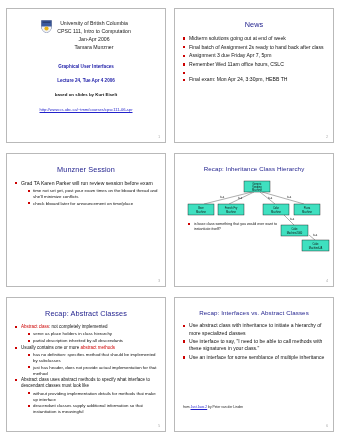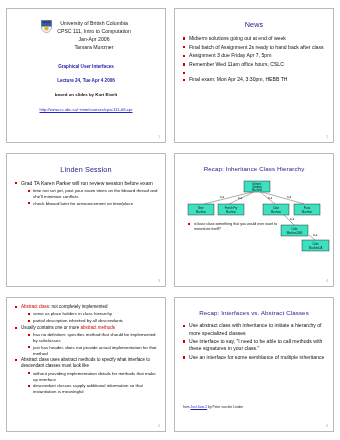--- a/index.html
+++ b/index.html
@@ -215,21 +215,21 @@
       <li>Final batch of Assignment 2s ready to hand back after class</li>
       <li>Assignment 3 due Friday Apr 7, 5pm</li>
       <li>Remember Wed 11am office hours, CSLC</li>
       <li class="spacer-bullet" style="list-style:none"></li>
       <li>Final exam: Mon Apr 24, 3:30pm, HEBB TH</li>
     </ul>
     <div class="slide-num">2</div>
   </div>
 
   <div class="slide">
-    <div class="slide-title">Linden Session</div>
+    <div class="slide-title">Munzner Session</div>
     <ul class="lvl1">
       <li>
         <span>Grad TA Karen Parker will run review session before exam</span>
         <ul class="lvl2">
           <li>time not set yet, post your exam times on the bboard thread and she'll minimize conflicts</li>
           <li>check bboard later for announcement on time/place</li>
         </ul>
       </li>
     </ul>
     <div class="slide-num">3</div>
@@ -287,20 +287,21 @@
           <text x="133.5" y="67" text-anchor="middle" font-size="2.6" fill="#111">Coke</text>
           <text x="133.5" y="70.5" text-anchor="middle" font-size="2.6" fill="#111">MachineUA</text>
         </g>
       </svg>
       <div class="note-bullet">is base class something that you would ever want to instantiate itself?</div>
     </div>
     <div class="slide-num">4</div>
   </div>
 
   <div class="slide dense">
+    <div class="slide-title">Recap: Abstract Classes</div>
     <ul class="lvl1">
       <li>
         <span class="hl">Abstract class</span><span>: not completely implemented</span>
         <ul class="lvl2">
           <li>serve as place holders in class hierarchy</li>
           <li>partial description inherited by all descendants</li>
         </ul>
       </li>
       <li>
         <span>Usually contains one or more </span><span class="hl">abstract methods</span>

